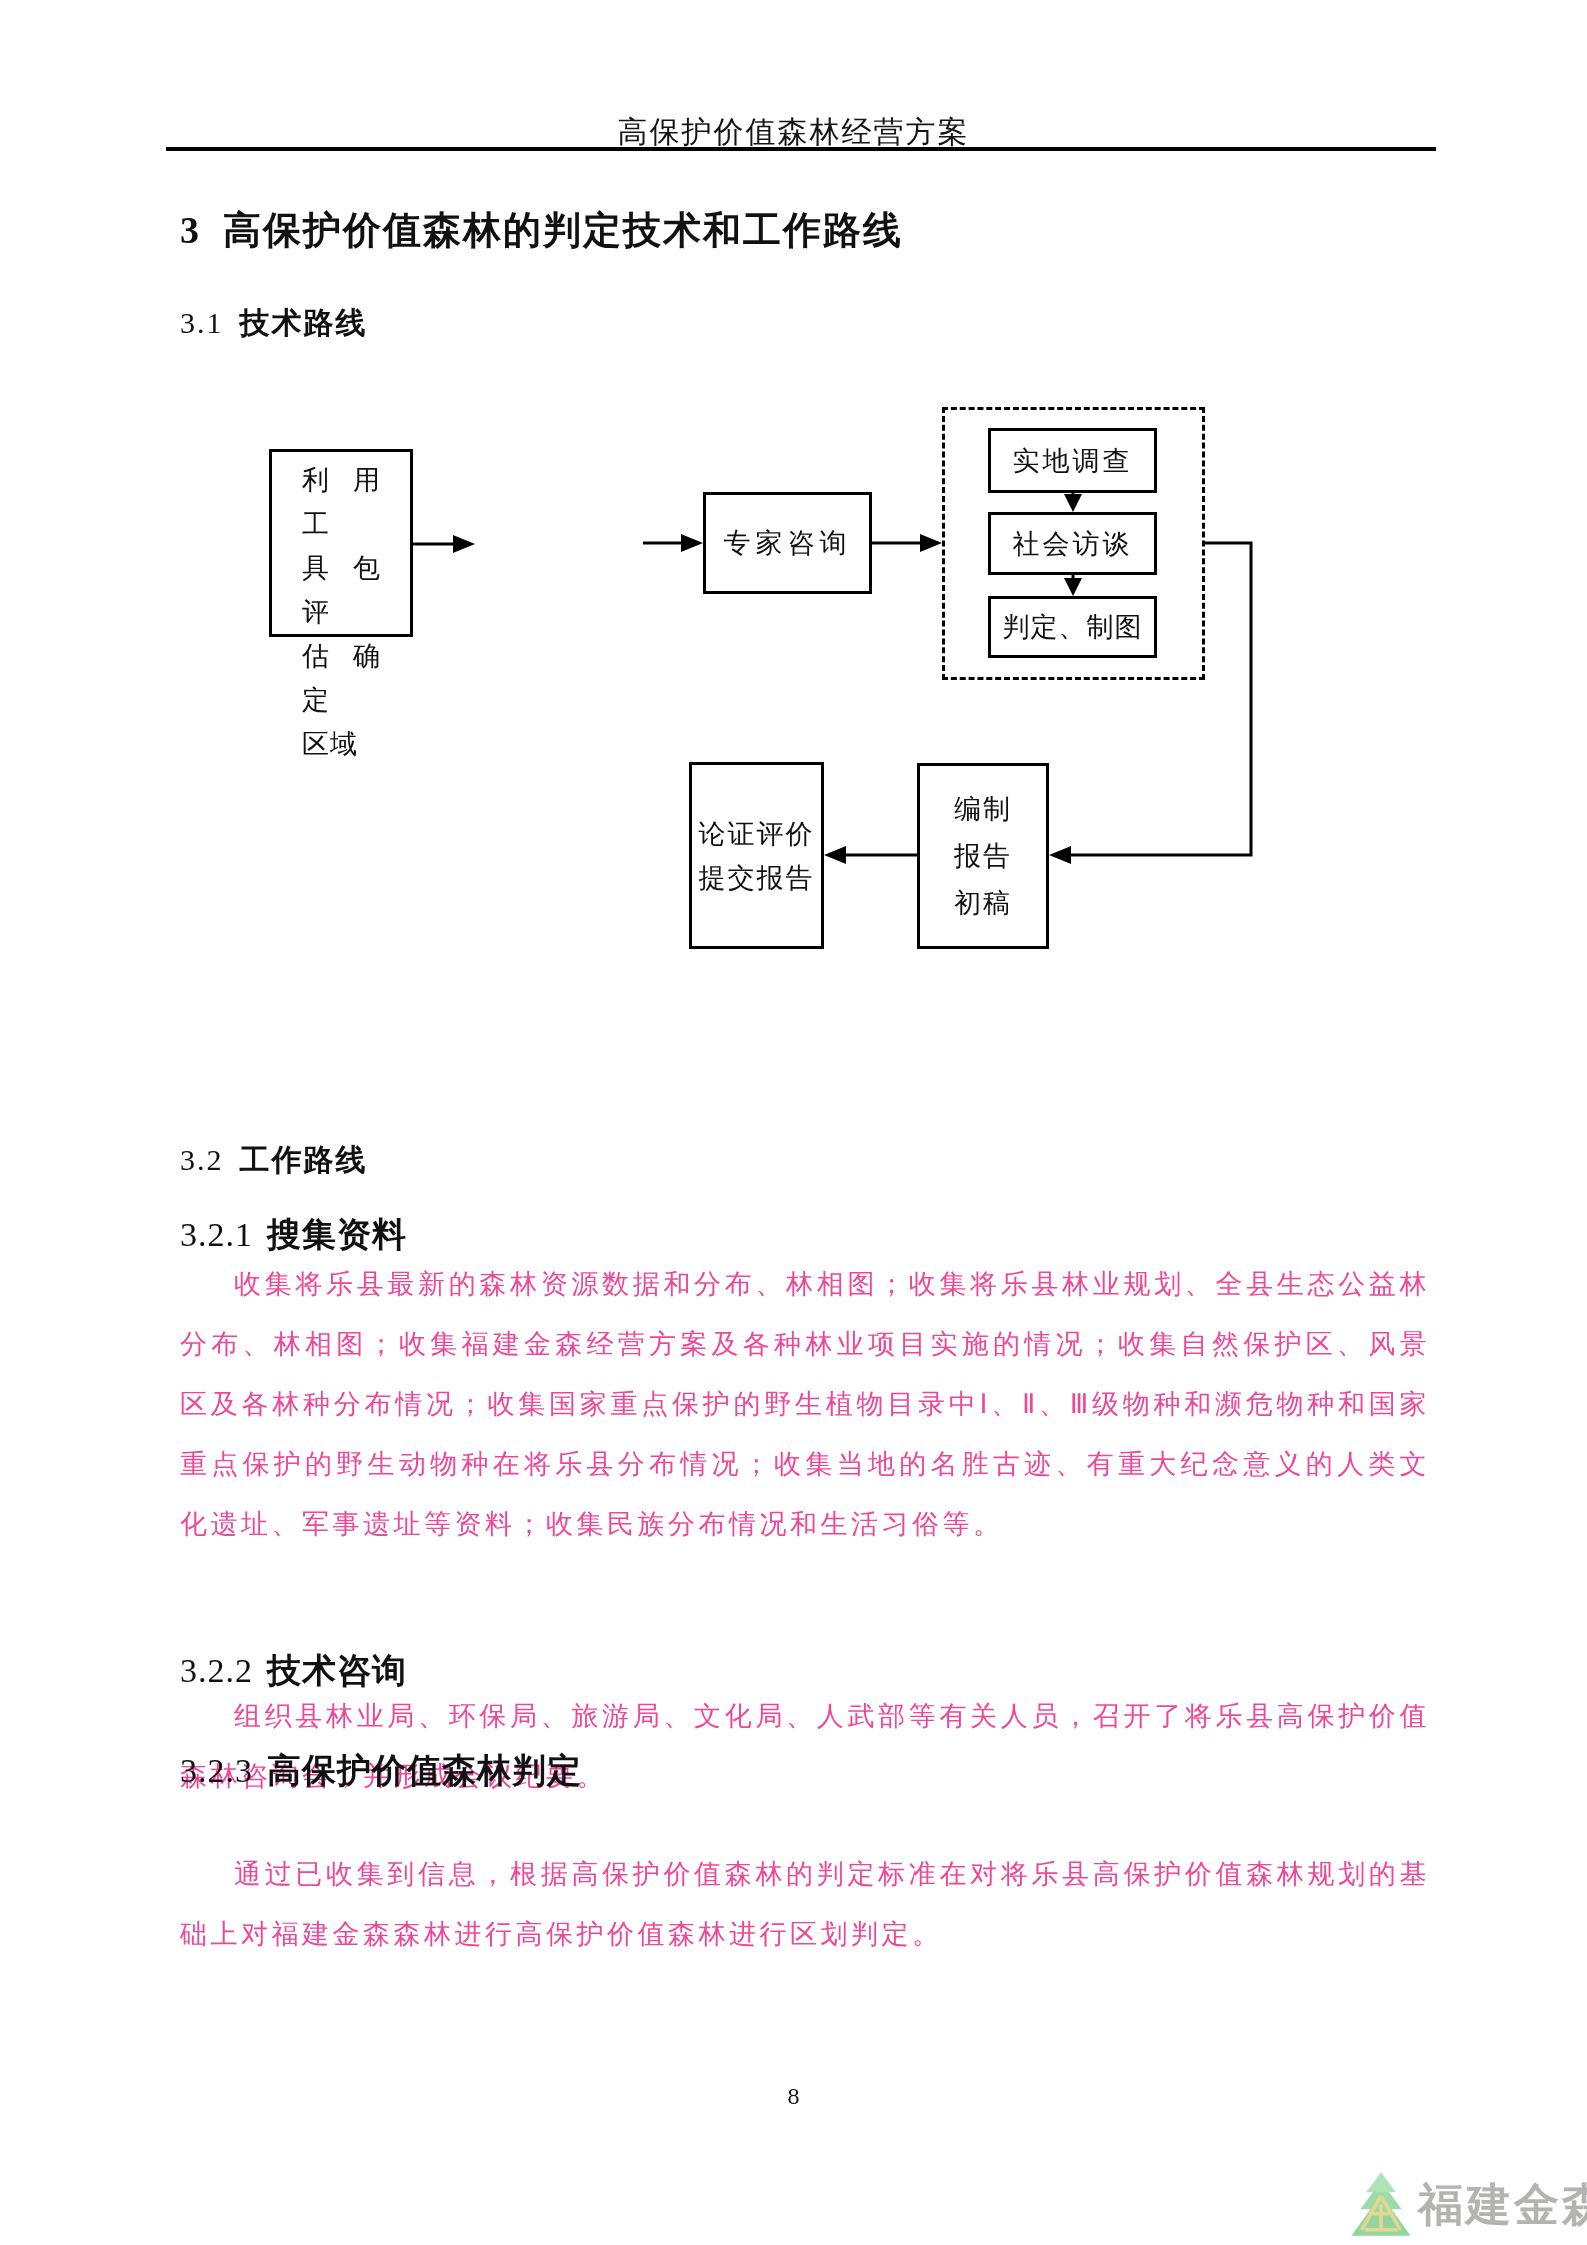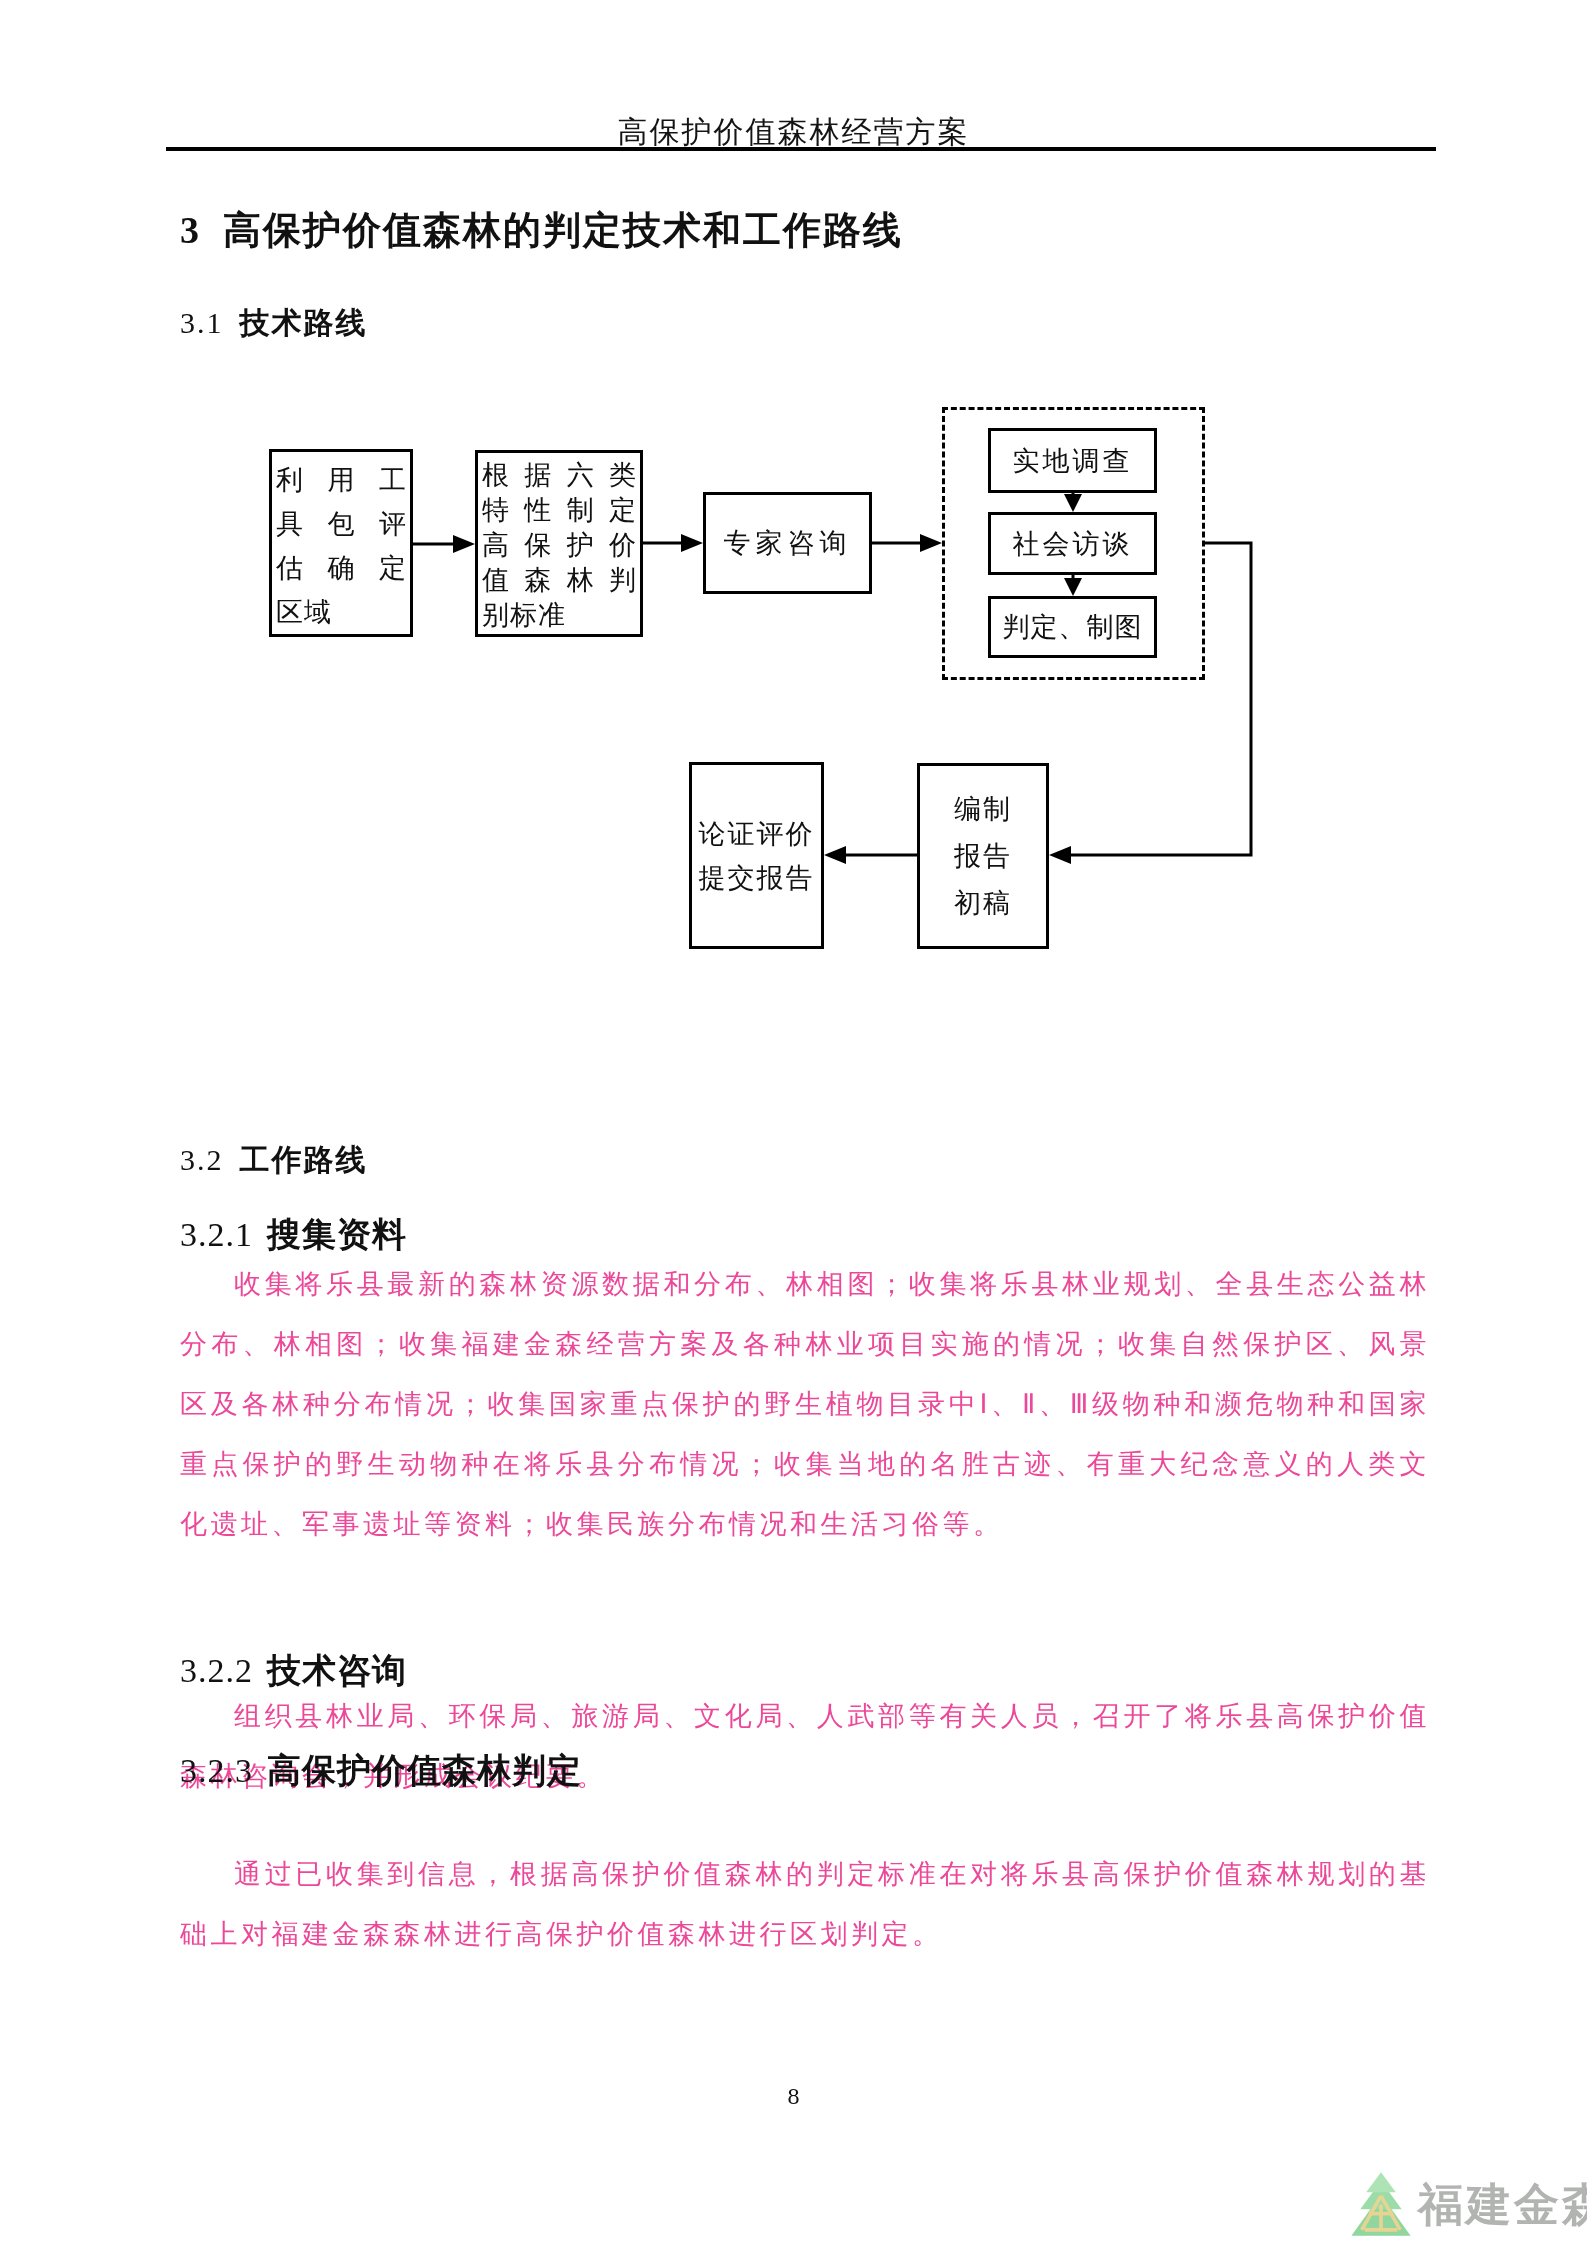--- a/index.html
+++ b/index.html
@@ -74,21 +74,21 @@
     width: 1248px; height: 570px;
   }
   .fc-svg { position: absolute; top: 0; left: 0; }
   .fc-box {
     position: absolute;
     border: 3px solid #000;
     background: #fff;
     font-size: 27px;
     color: #111;
   }
-  .fc-lines { padding: 6px 4px; }
+  .fc-lines { padding: 6px 30px; }
   .fc-lines .ln {
     text-align: justify;
     text-align-last: justify;
   }
   .fc-lines .ln.last {
     text-align-last: left;
     letter-spacing: 1px;
   }
   .box-tool   { left: 89px;  top: 49px;  width: 144px; height: 188px; }
   .box-tool .ln { line-height: 44px; }
@@ -184,27 +184,20 @@
       <polygon points="644,455 666,446 666,464" fill="#000"></polygon>
     </svg>
 
     <div class="fc-box fc-lines box-tool">
       <div class="ln">利用工</div>
       <div class="ln">具包评</div>
       <div class="ln">估确定</div>
       <div class="ln last">区域</div>
     </div>
 
-    <div class="fc-box fc-lines box-crit">
-      <div class="ln">根据六类</div>
-      <div class="ln">特性制定</div>
-      <div class="ln">高保护价</div>
-      <div class="ln">值森林判</div>
-      <div class="ln last">别标准</div>
-    </div>
 
     <div class="fc-box fc-center box-expert">专家咨询</div>
 
     <div class="box-dashed"></div>
     <div class="fc-box fc-center box-survey">实地调查</div>
     <div class="fc-box fc-center box-interview">社会访谈</div>
     <div class="fc-box fc-center box-mapping">判定、制图</div>
 
     <div class="fc-box fc-col box-review">
       <div class="ln">论证评价</div>

